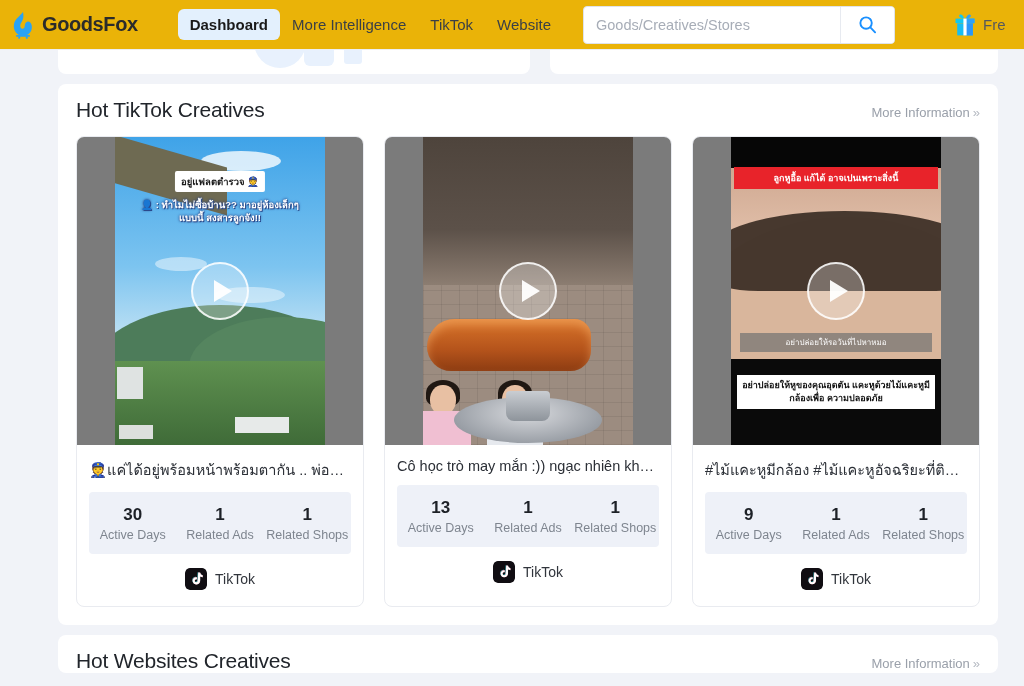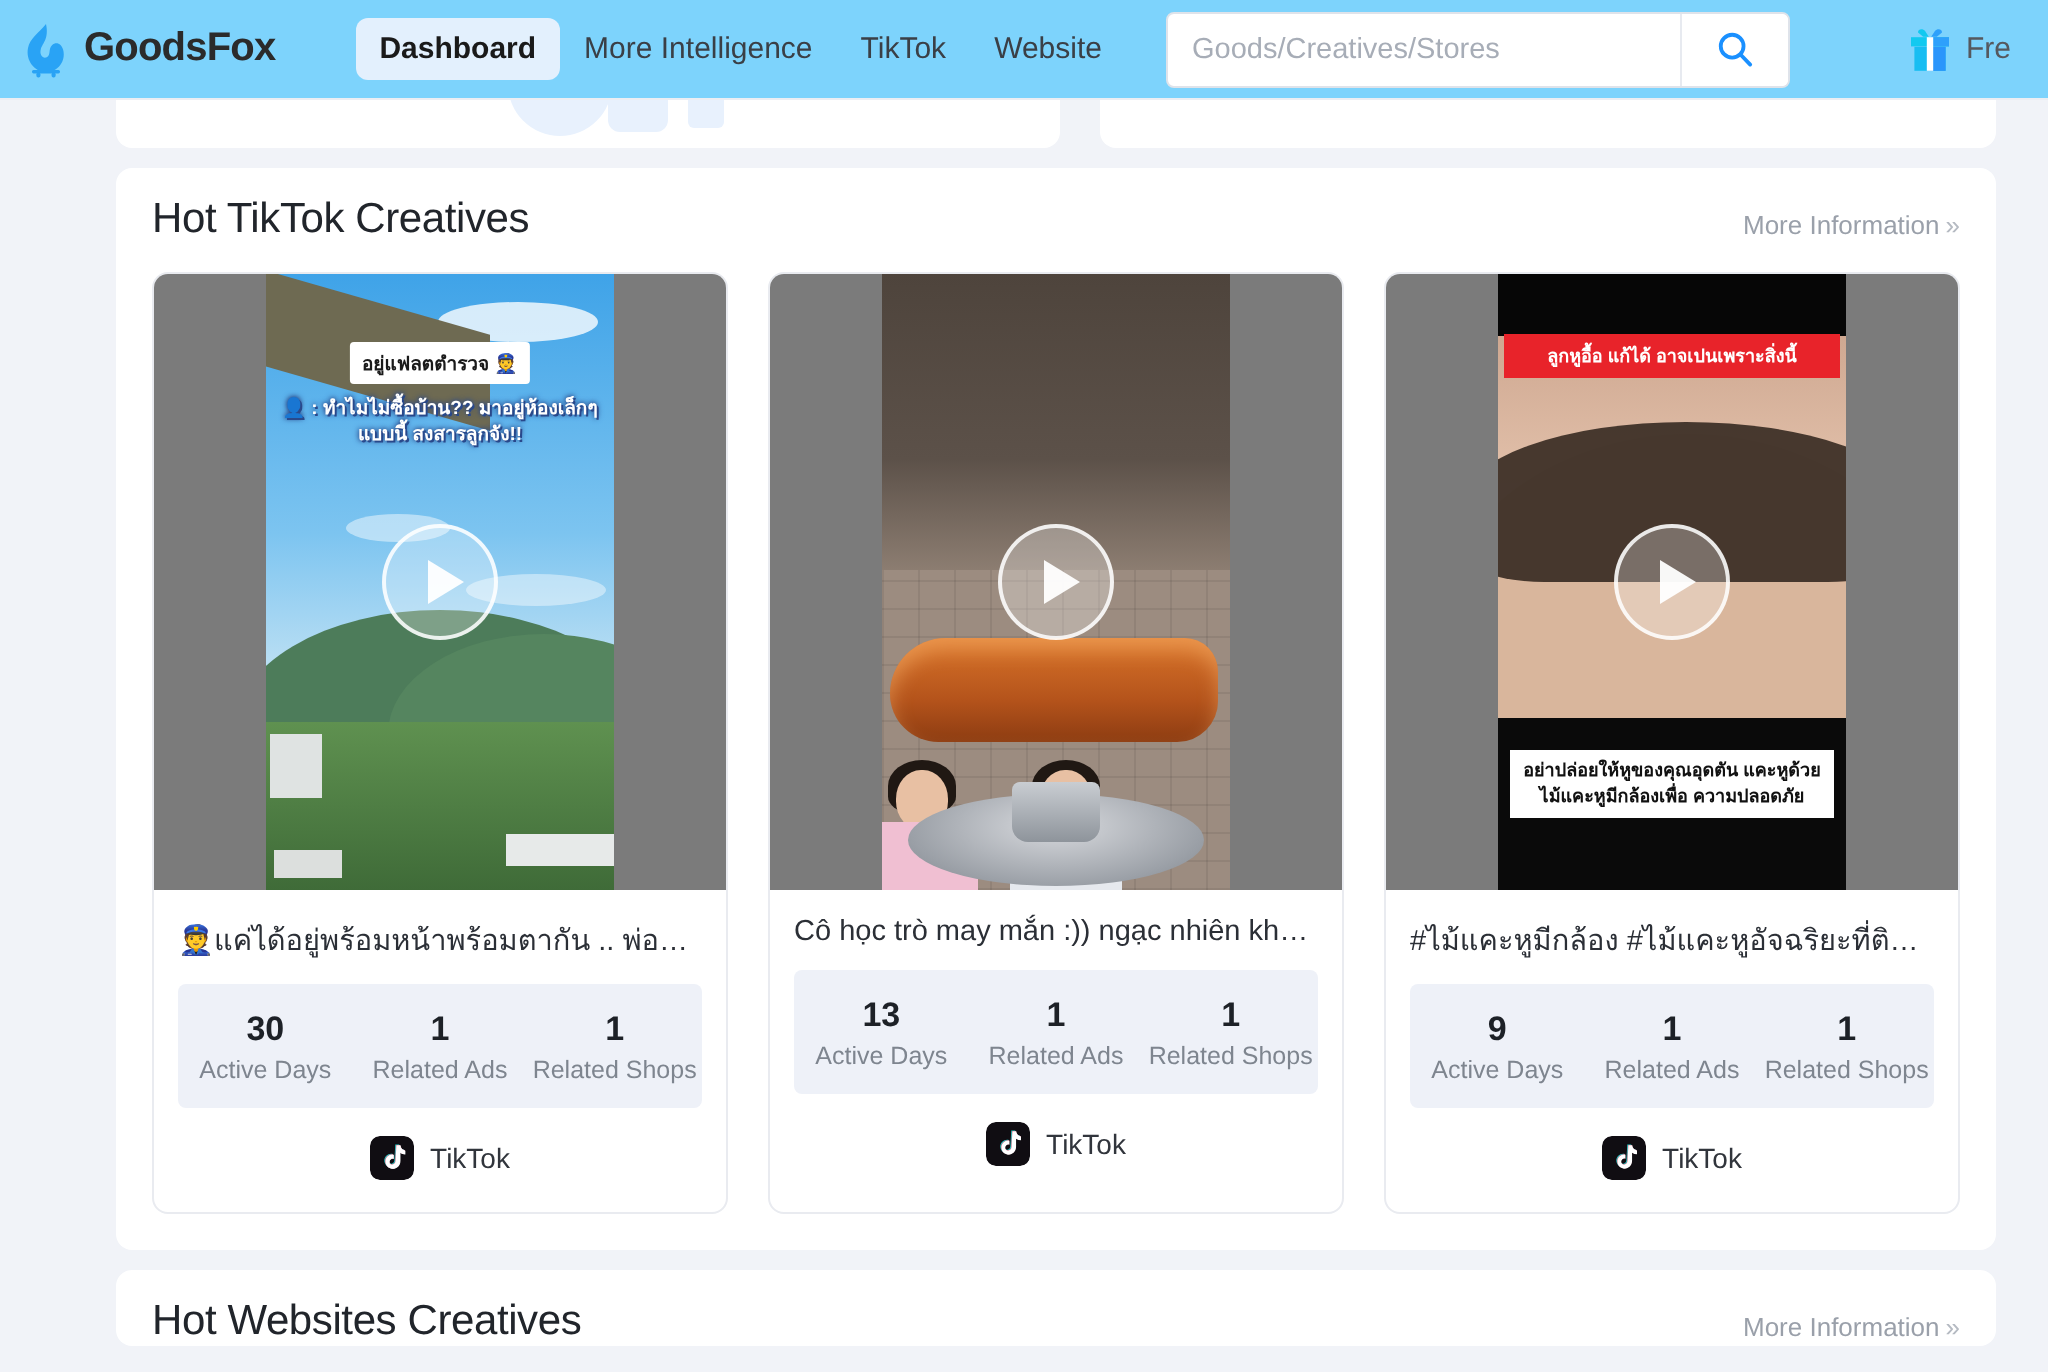--- a/index.html
+++ b/index.html
@@ -7,21 +7,21 @@
     width: 1024px; height: 686px;
     overflow: hidden;
     background: #f1f3f8;
     font-family: "Liberation Sans", sans-serif;
     -webkit-font-smoothing: antialiased;
   }
 
   
   .header {
     height: 50px; width: 1024px;
-    background: #7dd3fc;
+    background: #eab308;
     display: flex; align-items: center;
     padding: 0 0 0 10px;
     position: relative; z-index: 30;
     border-bottom: 1px solid #eceef3;
   }
   .logo-wrap { display: flex; align-items: center; gap: 6px; flex: none; }
   .logo-mark { width: 26px; height: 28px; display: block; }
   .logo-text {
     font-size: 20px; font-weight: bold; color: #2b2b2b;
     letter-spacing: -0.4px;
@@ -121,21 +121,21 @@
     overflow: hidden;
   }
   .thumb {
     height: 308px; width: 100%;
     background: #7b7b7b;
     position: relative;
     display: flex; align-items: stretch; justify-content: center;
     overflow: hidden;
   }
   .thumb-inner {
-    width: 174px; height: 100%;
+    width: 210px; height: 100%;
     position: relative; overflow: hidden;
   }
   .play {
     position: absolute; left: 50%; top: 50%;
     transform: translate(-50%,-50%);
     width: 58px; height: 58px; border-radius: 50%;
     background: rgba(255,255,255,0.28);
     border: 2px solid rgba(255,255,255,0.85);
     display: flex; align-items: center; justify-content: center;
     z-index: 8;
@@ -425,20 +425,21 @@
 
       <div class="creative-card">
         <div class="thumb">
           <div class="thumb-inner">
             <div class="t3-top"></div>
             <div class="t3-mid"></div>
             <div class="t3-head"></div>
             <div class="t3-hair"></div>
             <div class="t3-dark"></div>
             <div class="t3-redbar">ลูกหูอื้อ แก้ได้ อาจเปนเพราะสิ่งนี้</div>
+            <div class="t3-graybar">อย่าปล่อยให้รอวันที่ไปหาหมอ</div>
             <div class="t3-whitebox">อย่าปล่อยให้หูของคุณอุดตัน แคะหูด้วยไม้แคะหูมีกล้องเพื่อ ความปลอดภัย</div>
             <div class="play"></div>
           </div>
         </div>
         <div class="card-title">#ไม้แคะหูมีกล้อง #ไม้แคะหูอัจฉริยะที่ติด…</div>
         <div class="stats">
           <div class="stat">
             <div class="stat-val">9</div>
             <div class="stat-lbl">Active Days</div>
           </div>

